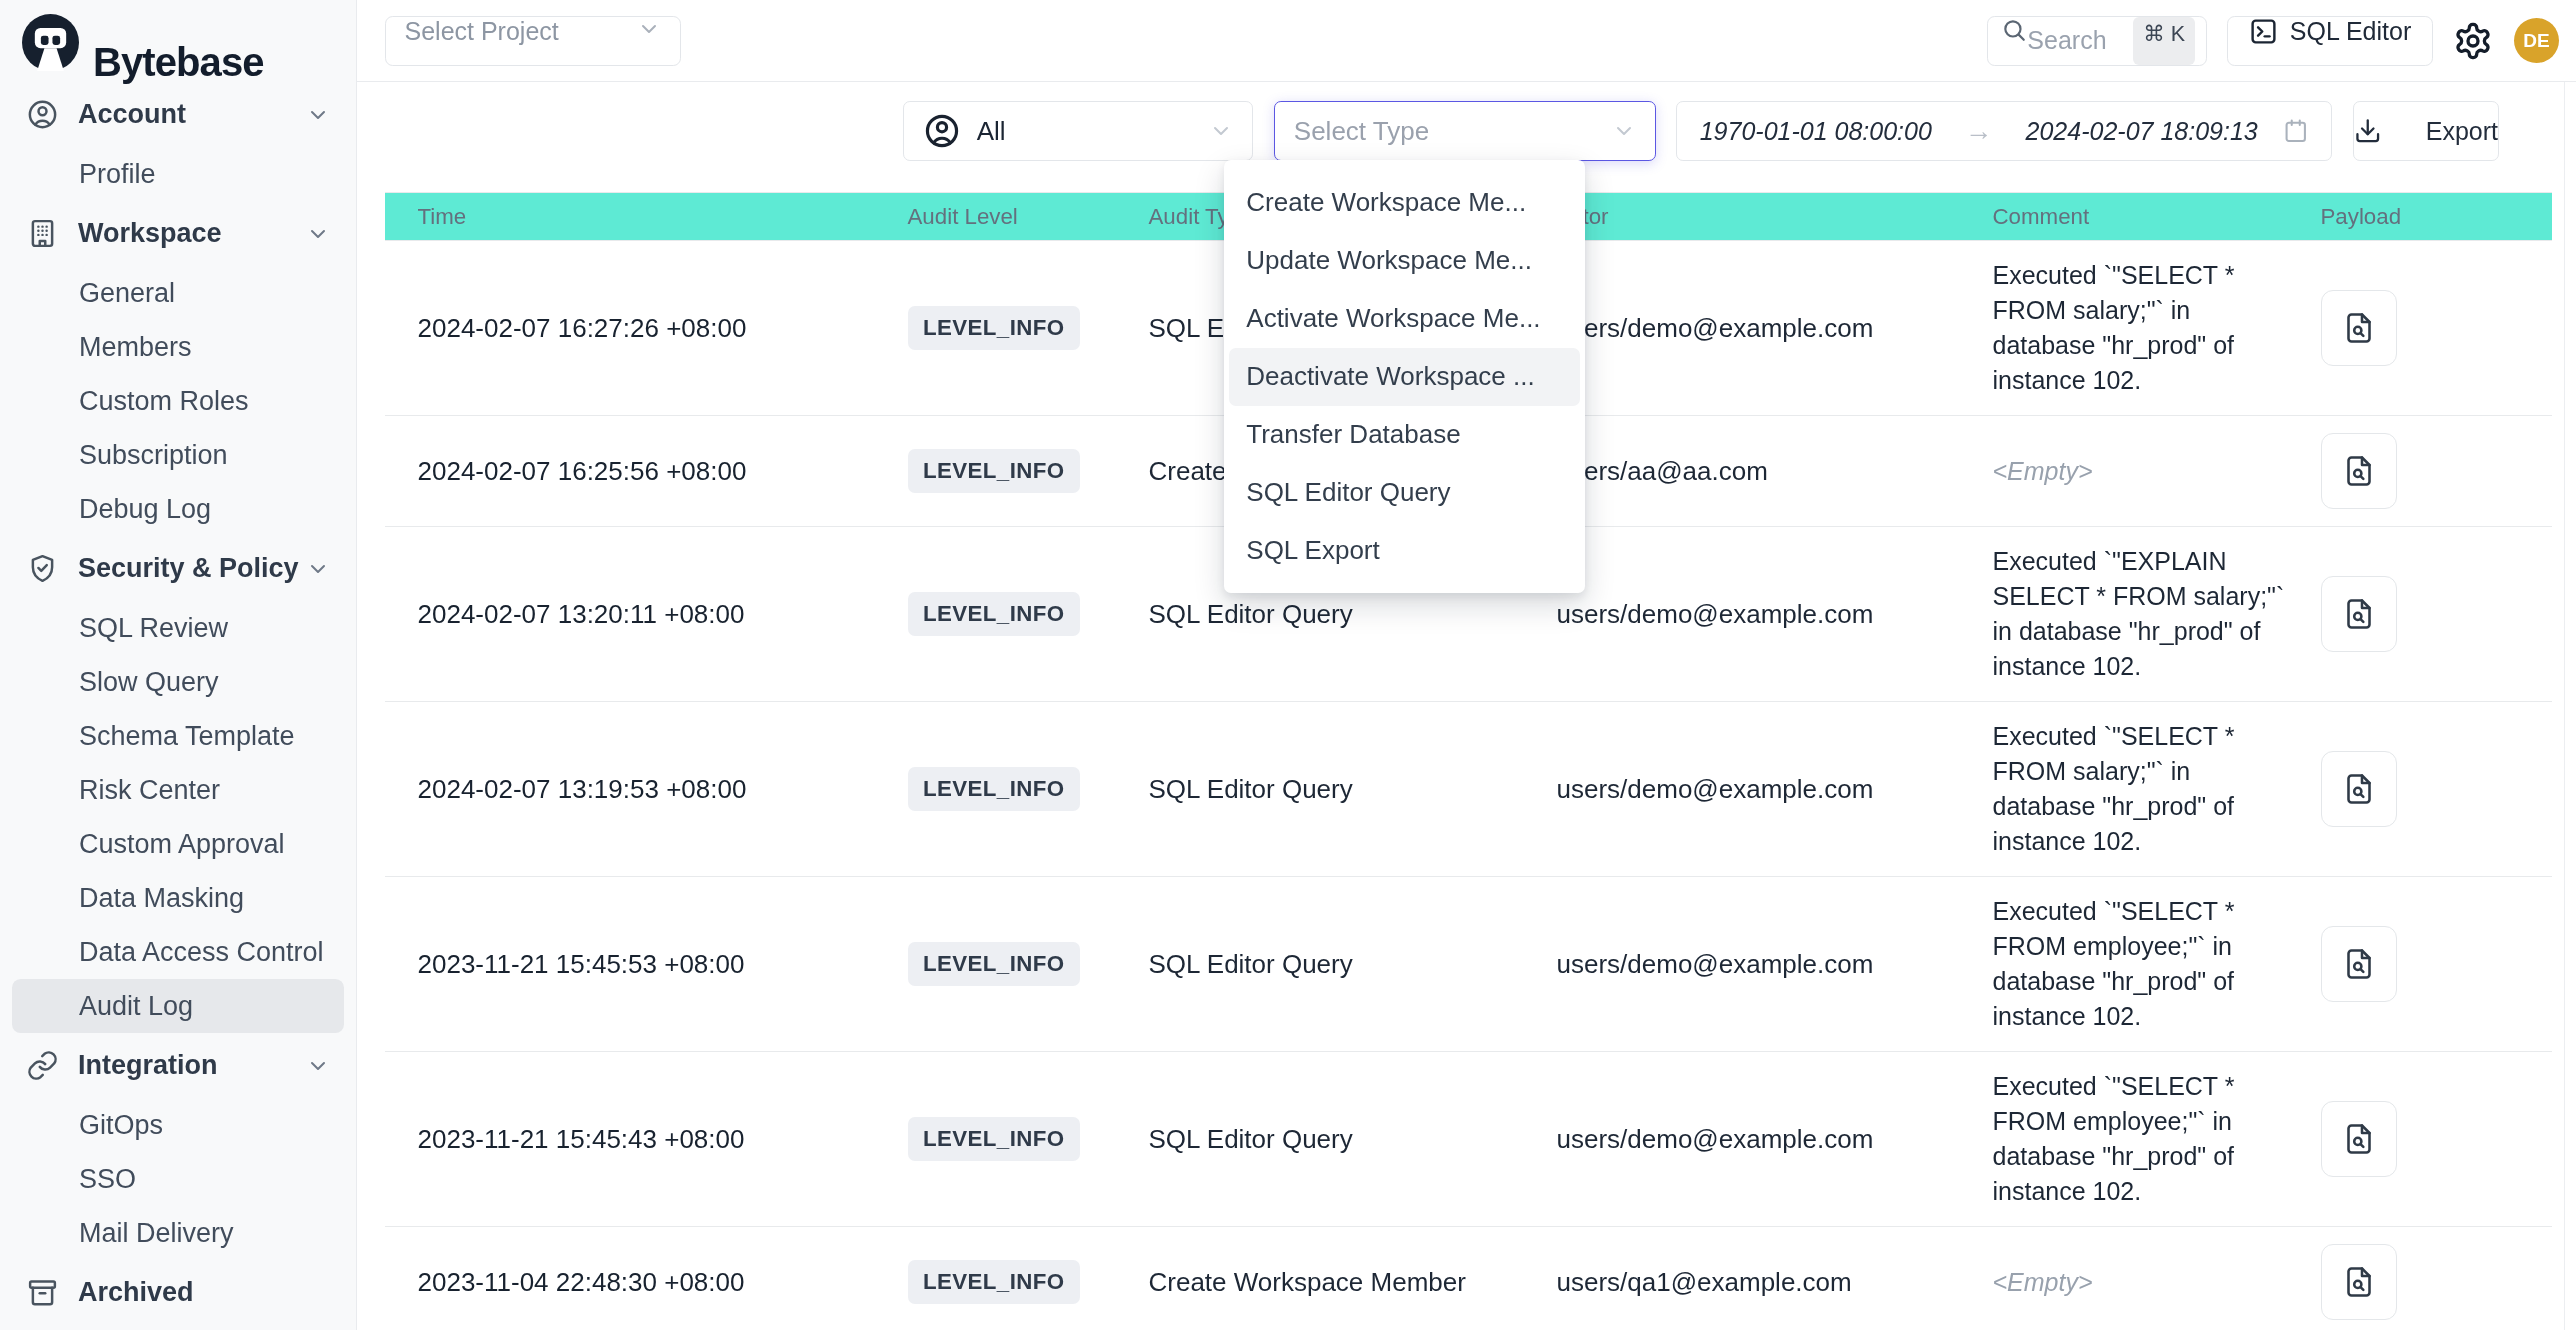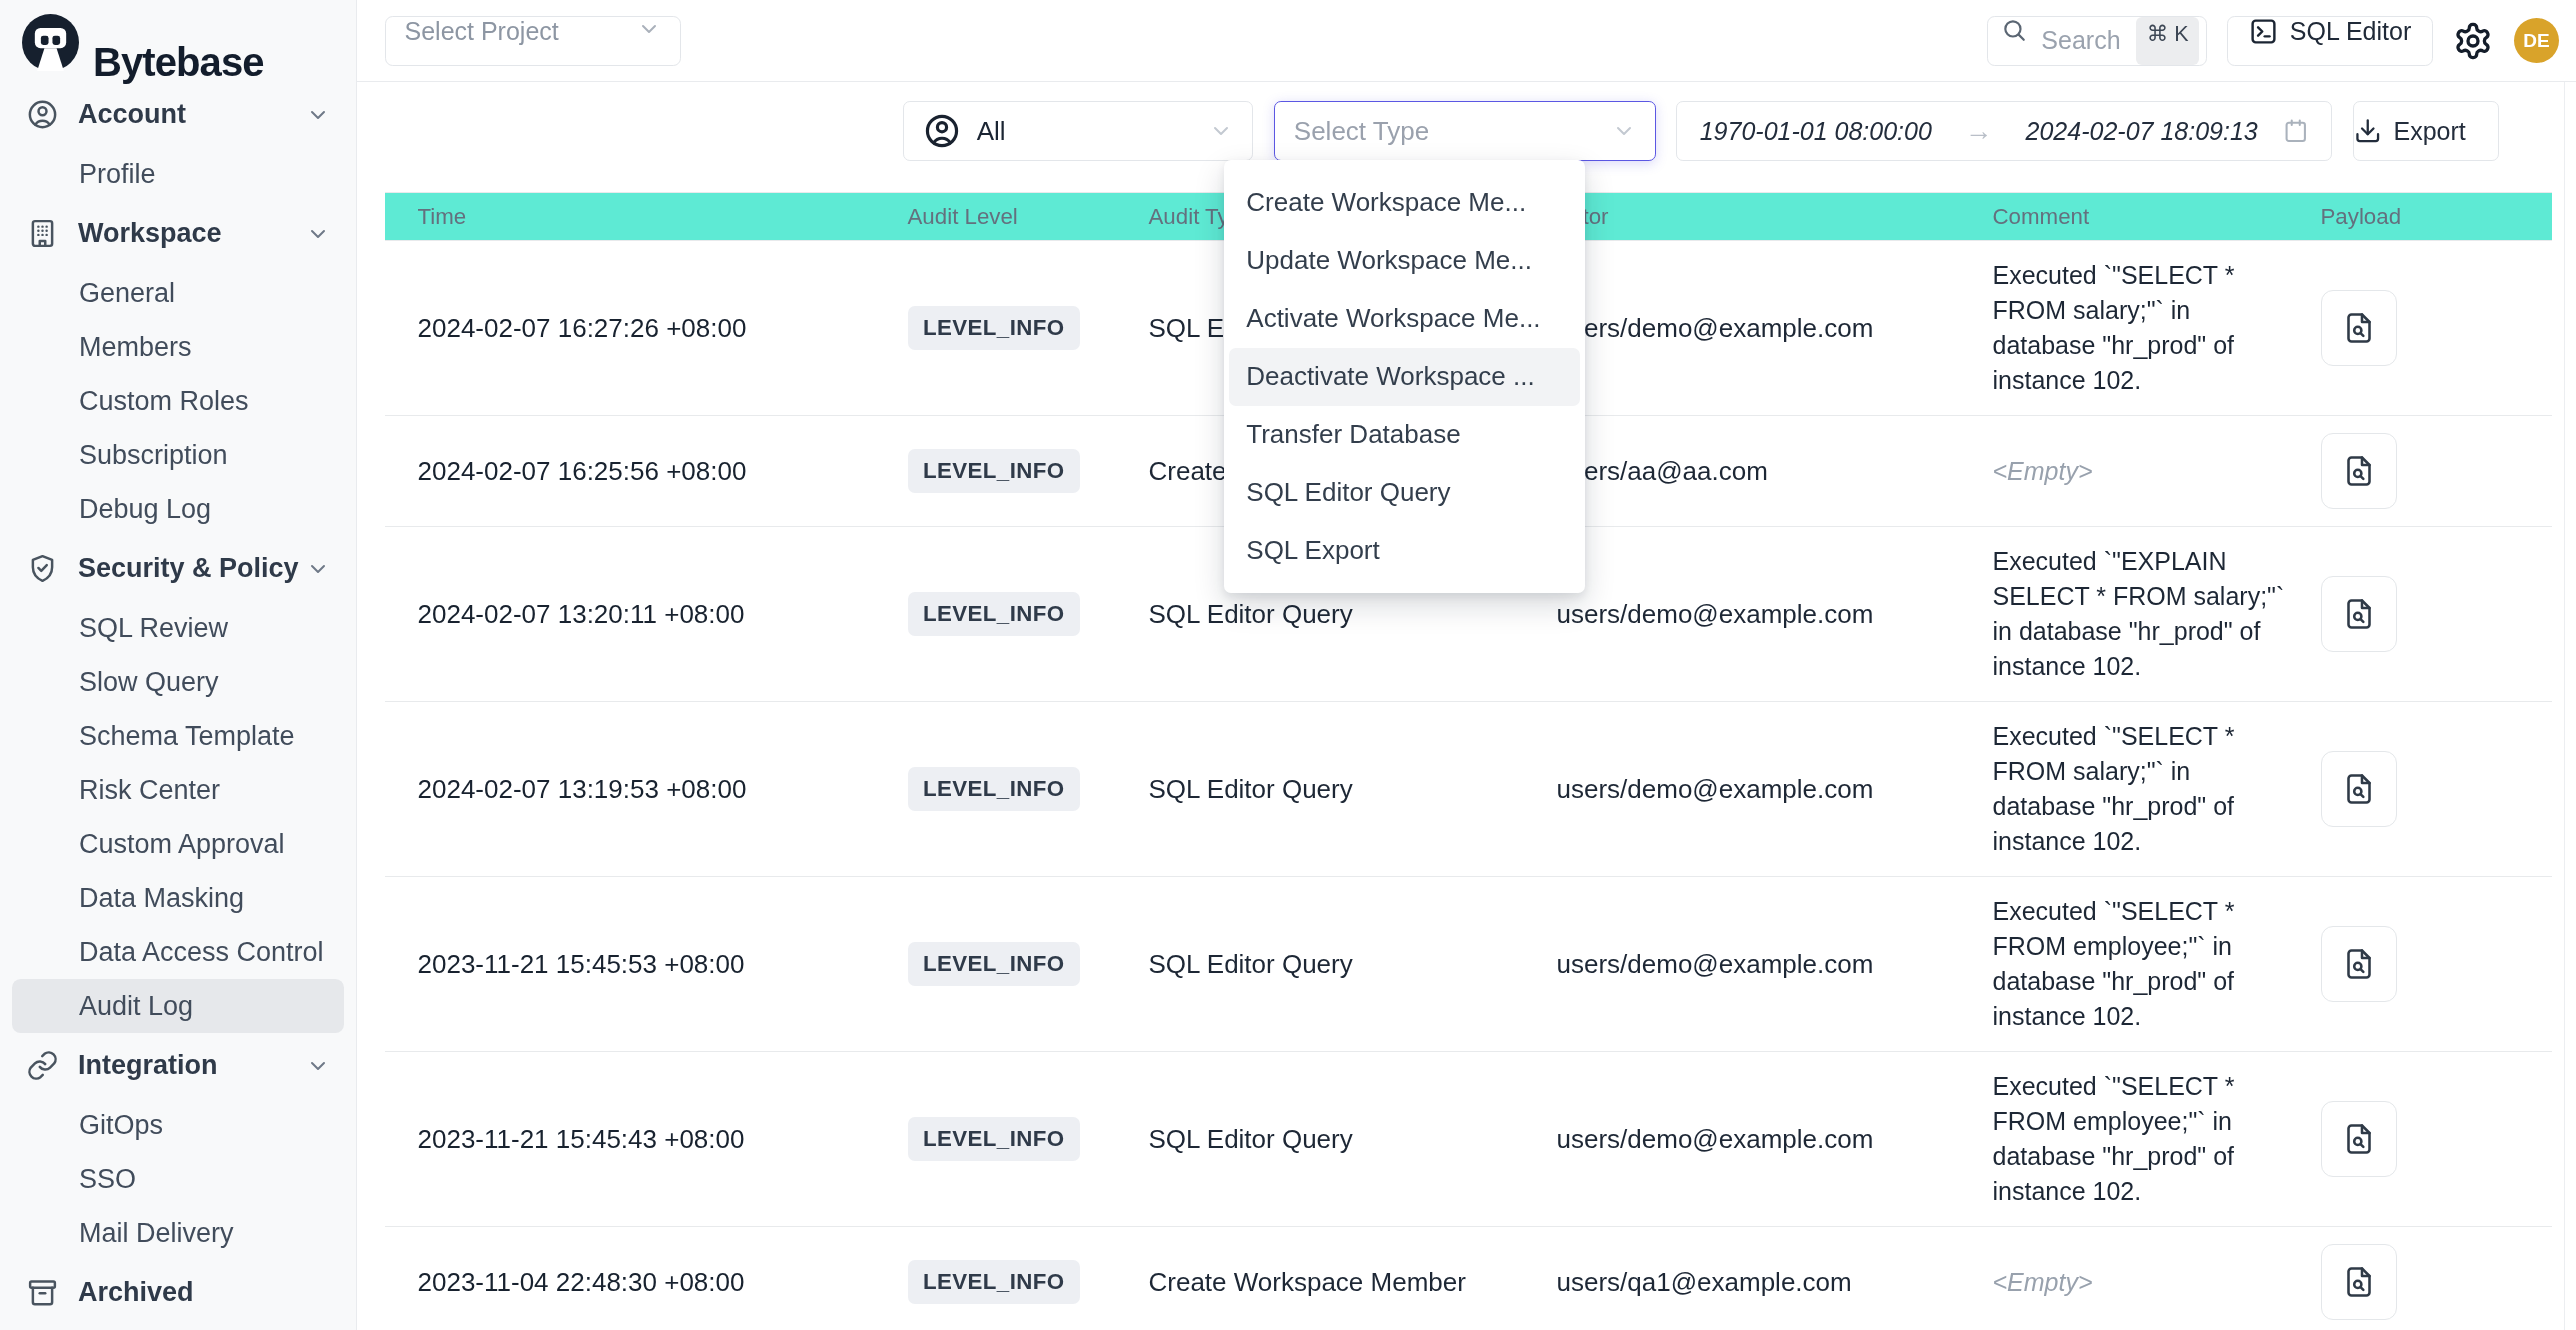--- a/index.html
+++ b/index.html
@@ -40,21 +40,21 @@
   .topbar{
     position:absolute;left:357px;top:0;right:0;height:82px;background:#fff;
     border-bottom:0.9px solid #e9ebee;display:flex;align-items:center;padding:0 17px 0 27.5px;
   }
   .ctl{border:1.3px solid var(--ctl-border);border-radius:7.7px;background:#fff;display:flex;}
   .project-select{width:296px;height:50px;padding:0 19px;cursor:pointer;}
   .project-select .ph{font-size:25px;color:#8d96a3;}
   .project-select .chev{margin-left:auto;width:24px;height:24px;color:#aab1bb;}
   .topbar-right{margin-left:auto;display:flex;align-items:center;gap:20.6px;}
   .searchbox{width:220px;height:50px;padding:0 10.3px 0 13.7px;cursor:text;}
-  .searchbox input{border:none;outline:none;background:transparent;width:95px;font-size:25px;color:#3c4654;margin-left:14px;font-family:inherit;}
+  .searchbox input{border:none;outline:none;background:transparent;width:95px;font-size:25px;color:#3c4654;margin-left:0;font-family:inherit;}
   .searchbox input::placeholder{color:#9aa2ae;}
   .searchbox .icon{width:26px;height:26px;color:#5b6673;}
   .kbd{margin-left:auto;background:#ecedef;border-radius:6px;padding:4.3px 10.3px;font-size:21.5px;color:#3c4654;white-space:nowrap;}
   .sql-editor-btn{height:50px;padding:0 20.6px;gap:12px;cursor:pointer;}
   .sql-editor-btn .icon{width:29px;height:29px;color:#1b2533;}
   .sql-editor-btn .lbl{font-size:25px;font-weight:500;color:#202a38;}
   .gear{width:40px;height:40px;color:#141d2a;cursor:pointer;}
   .avatar{width:45px;height:45px;border-radius:50%;background:var(--avatar-gold);color:#fff;
     display:flex;align-items:center;justify-content:center;font-size:19px;font-weight:700;cursor:pointer;}
 
@@ -68,21 +68,21 @@
   .actor-select .icon{width:38px;height:38px;color:#19222f;}
   .actor-select .val{font-size:26px;color:#1b2533;}
   .actor-select .chev,.type-select .chev{margin-left:auto;width:24px;height:24px;color:#c3c9d1;}
   .type-select{width:382px;padding:0 19px;border:1.7px solid var(--accent);
     box-shadow:0 2.6px 12px rgba(91,87,227,.22);}
   .type-select .ph{font-size:26px;color:#9aa1ad;}
   .date-range{width:656px;padding:0 22.3px;gap:17px;font-style:italic;}
   .date-range .d{font-size:25px;color:#232d3c;white-space:nowrap;}
   .date-range .arrow{color:#b9bfc8;font-size:27.5px;flex:1;text-align:center;}
   .date-range .cal{width:27.5px;height:27.5px;color:#aab2bc;margin-left:6.9px;}
-  .export-btn{width:146px;justify-content:flex-start;gap:12px;}
+  .export-btn{width:146px;justify-content:space-between;gap:12px;}
   .export-btn .icon{width:27.5px;height:27.5px;color:#232d3c;}
   .export-btn .lbl{font-size:25px;font-weight:500;color:#232d3c;}
 
   
   .audit-table{margin:31px 24px 0 27.5px;}
   .thead,.trow{display:grid;grid-template-columns:523px 241px 408px 436px 328px 1fr;align-items:center;}
   .thead{height:49px;background:#5eead4;border-top:0.9px solid var(--row-border);border-bottom:0.9px solid var(--row-border);}
   .th{font-size:22.3px;color:var(--text-grey);font-weight:500;}
   .c-time{padding-left:33px;}
   .trow{border-bottom:0.9px solid var(--row-border);padding:17px 0;min-height:89px;}

